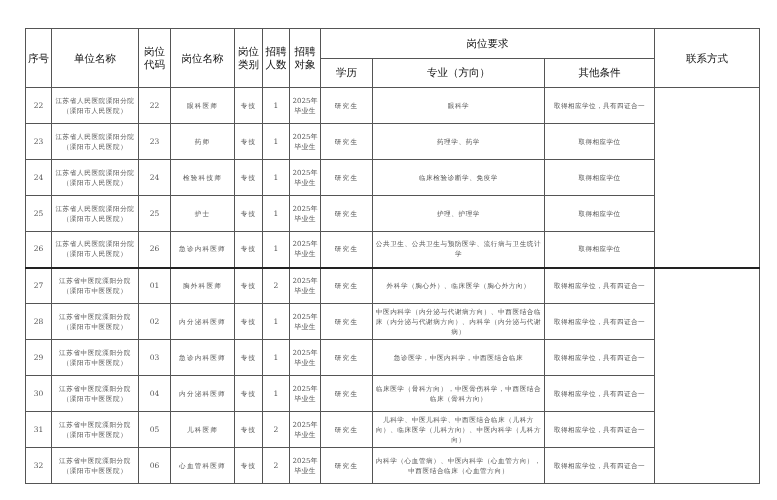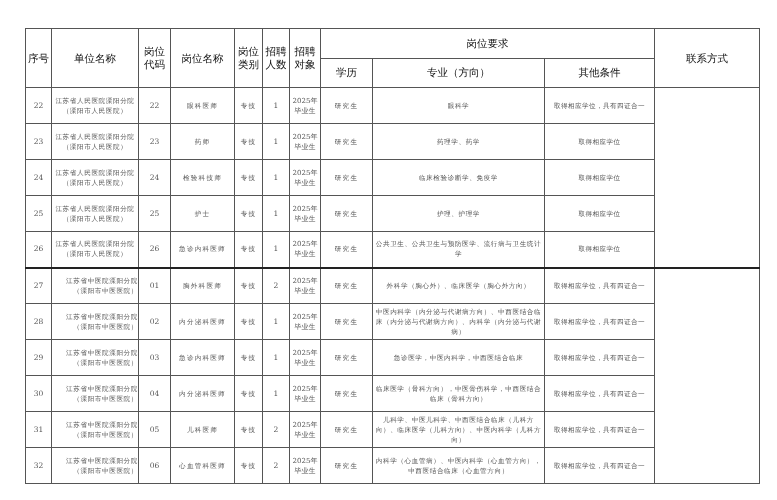--- a/index.html
+++ b/index.html
@@ -16,21 +16,21 @@
       text-align: center;
       vertical-align: middle;
       overflow: hidden;
     }
     th { font-weight: normal; font-size: 10.5px; color: #111; line-height: 13px; }
     td { font-family: "DejaVu Serif", serif; font-size: 6.6px; color: #555; line-height: 10px; }
     tr.h1 { height: 27px; }
     tr.h2 { height: 26px; font-family: Liberation Mono, monospace; }
     tr.row { height: 36px; }
     td.unit { text-align: left; padding: 0 3px; letter-spacing: 0.6px; }
-    td.unit.center { text-align: right; }
+    td.unit.center { text-align: center; }
     td.major { text-align: left; padding: 0 2px; letter-spacing: 0.6px; }
     td.other { text-align: left; padding: 0 2px; letter-spacing: 0.4px; white-space: nowrap; margin-left: 48px; }
     td.num { font-size: 7.5px; }
     td.target { font-size: 7px; line-height: 10px; padding: 0 1px; }
     td.spaced { letter-spacing: 1.2px; }
     td.contact { border-bottom: 1px solid #555; }
     tr.group-sep td { border-top: 2px solid #222; }
   </style>
 </head>
 <body>

